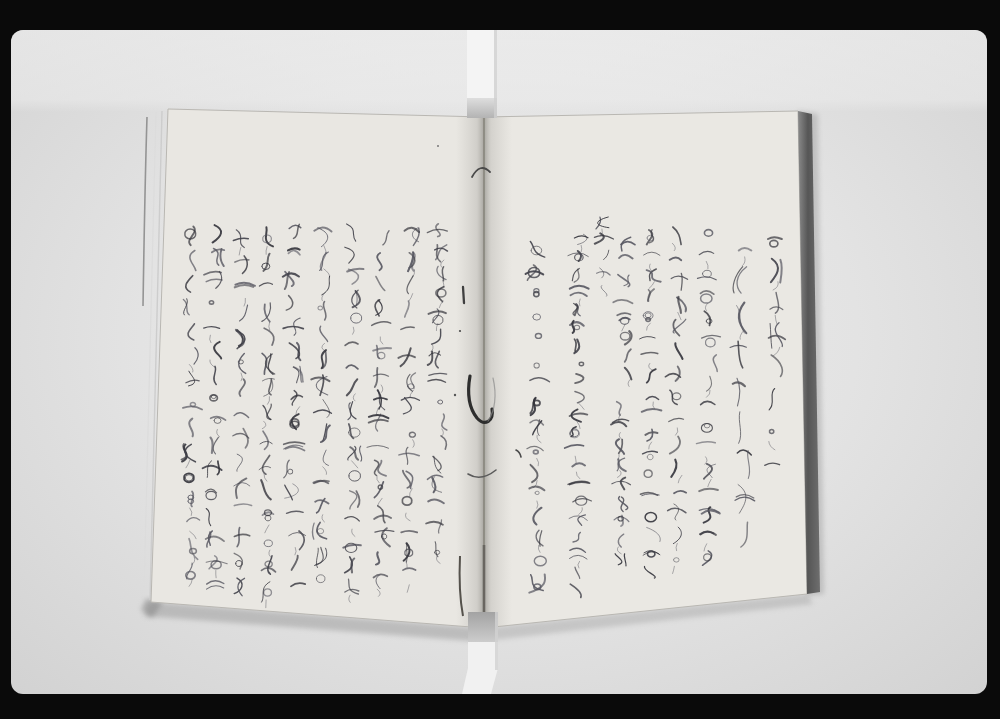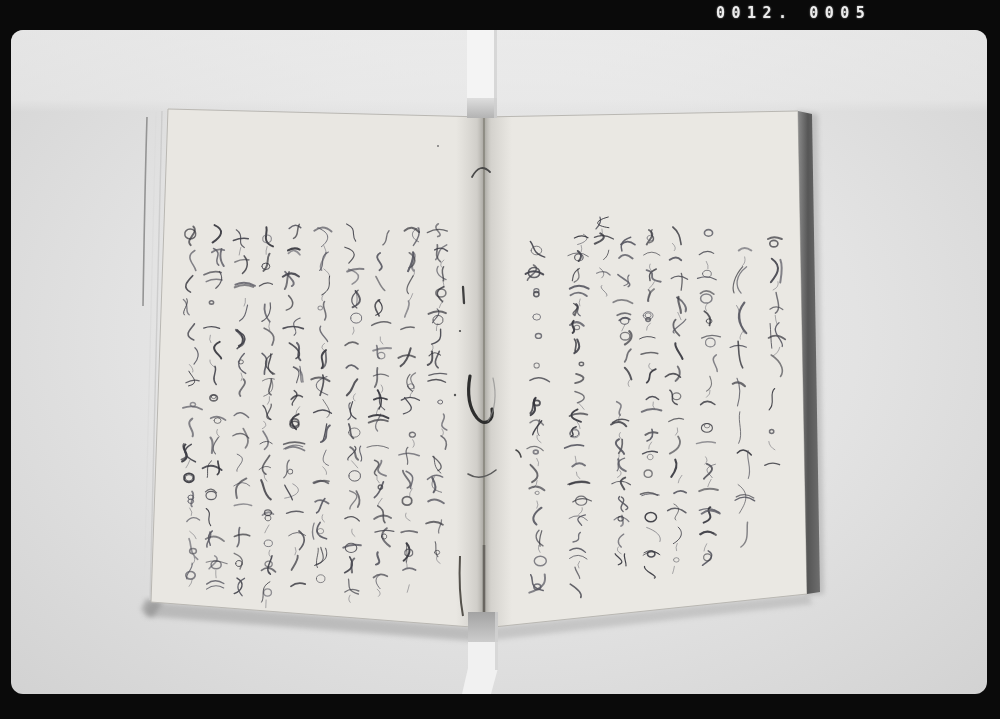--- a/index.html
+++ b/index.html
@@ -23,21 +23,20 @@
     text-shadow:0 0 2px rgba(255,255,255,.55);
     white-space:pre;
   }
   .book-svg{position:absolute;left:0;top:0;width:1000px;height:719px;}
 </style>
 </head>
 <body>
 
 <div id="stage">
 
-  <div class="counter">0012. 0005</div>
 
   <div class="photo">
     <div class="photo-topband"></div>
   </div>
 
   <svg class="book-svg" viewBox="0 0 1000 719" xmlns="http://www.w3.org/2000/svg">
     <defs>
       <filter id="soft" x="-20%" y="-20%" width="140%" height="140%">
         <feGaussianBlur stdDeviation="2.6"></feGaussianBlur>
       </filter>

